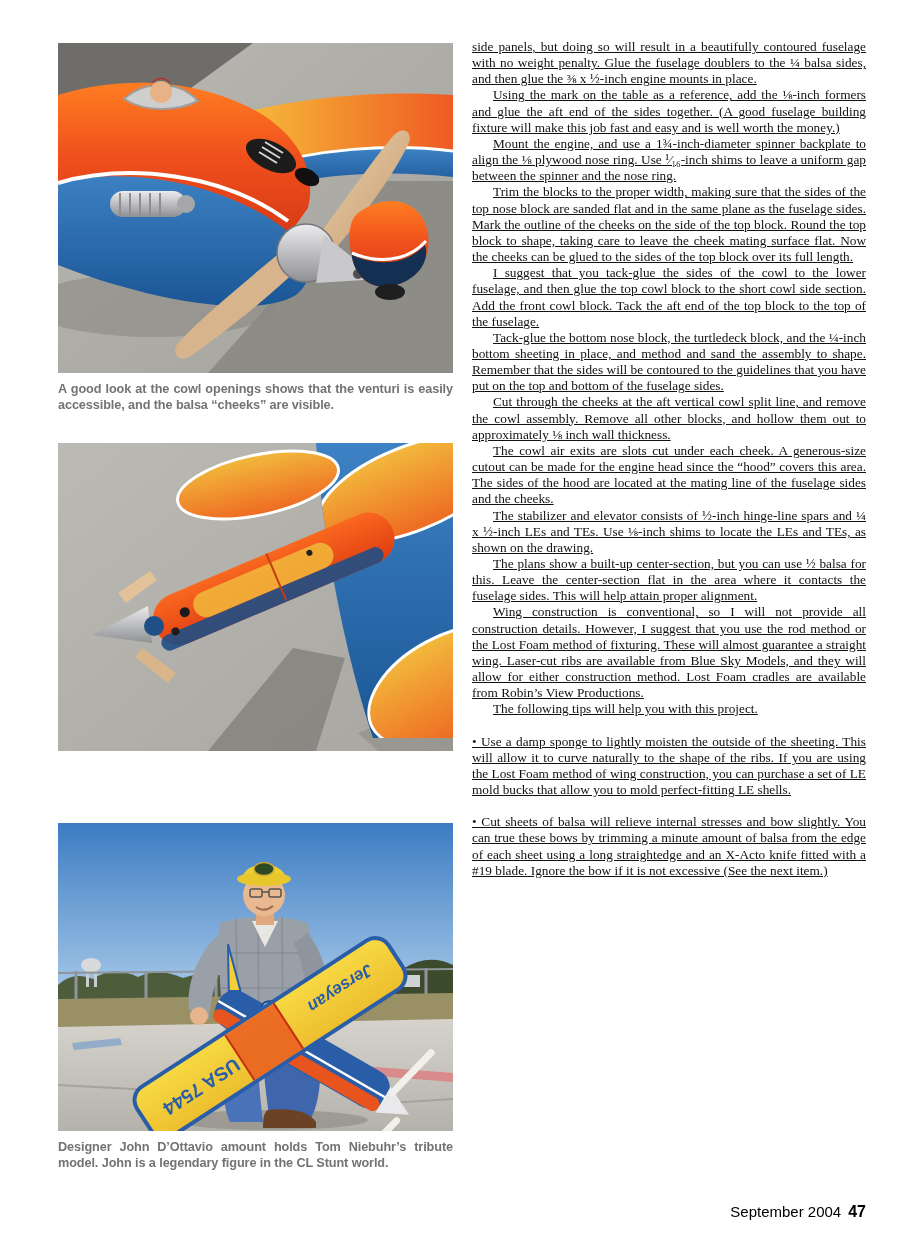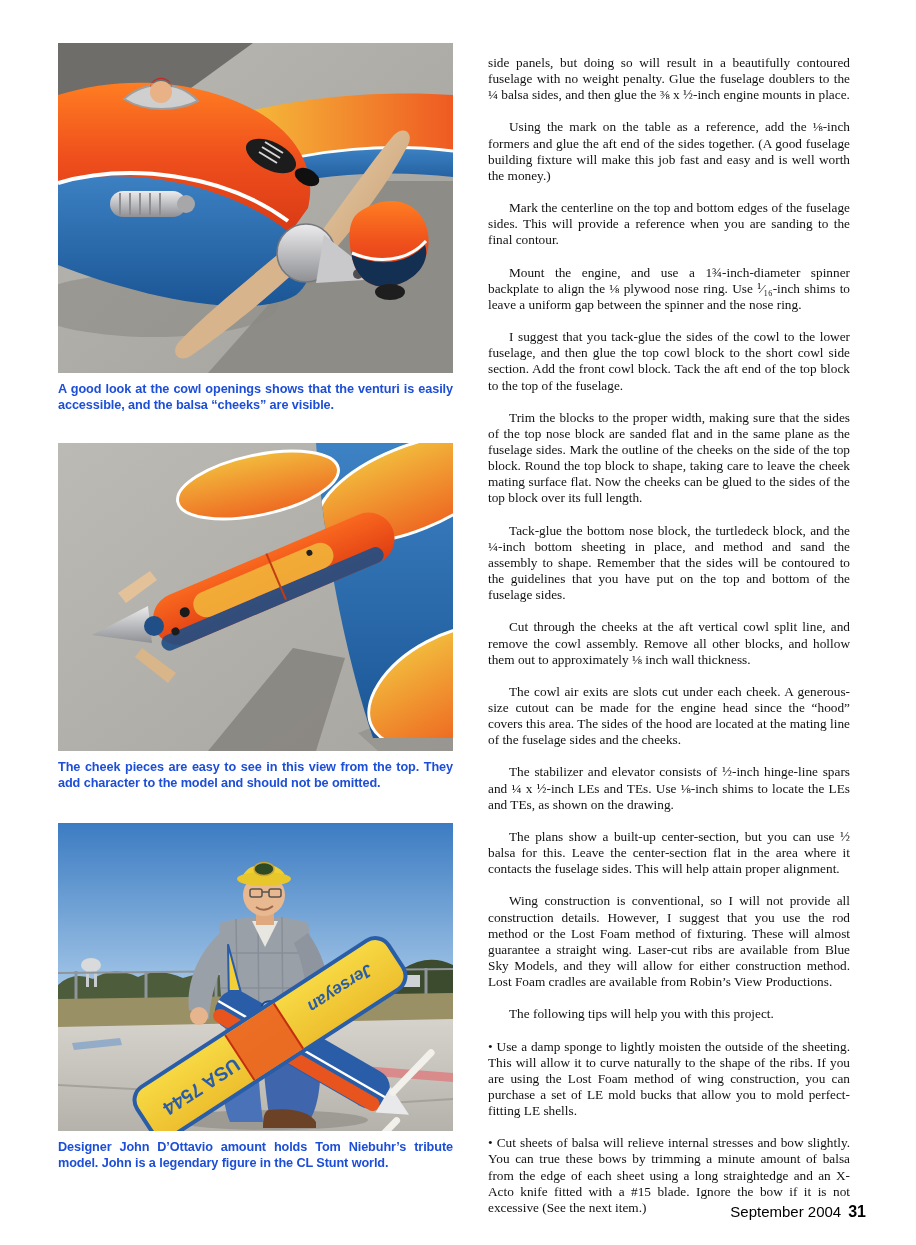--- a/index.html
+++ b/index.html
@@ -11,28 +11,28 @@
   
   .figure{position:absolute;left:58px;width:395px;margin:0;}
   .fig-1{top:43px;}
   .fig-2{top:443px;}
   .fig-3{top:823px;}
   .photo{display:block;width:395px;}
   .caption{
     margin-top:9px;
     font-family:"Liberation Sans","DejaVu Sans",sans-serif;
     font-weight:bold;font-size:12.7px;line-height:15.6px;
-    text-align:justify;color:#1d4ed8;letter-spacing:-0.1px;
+    text-align:justify;color:#737373;letter-spacing:-0.1px;
   }
   
   .article{
     position:absolute;left:472px;top:39px;width:394px;
     font-size:13.3px;line-height:16.15px;text-align:justify;
   }
-  .article p{margin:16px;padding:0;}
+  .article p{margin:0;padding:0;text-decoration:underline;}
   .article p.indent{text-indent:21px;}
   .article p.space-before{margin-top:16px;}
   
   .footer{
     position:absolute;top:1203px;left:472px;width:394px;
     text-align:right;
     font-family:"Liberation Sans","DejaVu Sans",sans-serif;
     font-size:15px;color:#000;
   }
   .footer .folio{font-weight:bold;font-size:16px;margin-left:7px;}
@@ -160,21 +160,20 @@
         <circle cx="258" cy="128" r="3" fill="#222222"></circle>
         <circle cx="120" cy="134" r="5" fill="#1b1b1b"></circle>
         <circle cx="104" cy="148" r="4" fill="#1b1b1b"></circle>
       </g>
 
       <polygon points="90,163 34,192 94,200" fill="url(#silv1)"></polygon>
       <path d="M60,150 L92,128 L99,137 L68,160 Z" fill="#e3c29a"></path>
       <path d="M84,205 L118,230 L110,240 L77,214 Z" fill="#d9b58a"></path>
       <circle cx="96" cy="183" r="10" fill="#1f4f86"></circle>
     </svg>
-    <figcaption class="caption">The cheek pieces are easy to see in this view from the top. They add character to the model and should not be omitted.</figcaption>
   </figure>
 
   <figure class="figure fig-3">
     <svg class="photo" viewBox="0 0 395 308" role="img">
       <defs>
         <linearGradient id="sky3" x1="0" y1="0" x2="0" y2="1">
           <stop offset="0" stop-color="#3c7cc2"></stop>
             <stop offset="1" stop-color="#a6c8e8"></stop>
         </linearGradient>
         <linearGradient id="pave3" x1="0" y1="0" x2="0" y2="1">
@@ -260,32 +259,31 @@
           <text x="128" y="228" transform="rotate(180 128 220)" font-family="Liberation Sans, DejaVu Sans, sans-serif" font-size="19" font-weight="bold" fill="#2a5da8" text-anchor="middle">USA 7544</text>
         </g>
       </g>
     </svg>
     <figcaption class="caption">Designer John D’Ottavio amount holds Tom Niebuhr’s tribute model. John is a legendary figure in the CL Stunt world.</figcaption>
   </figure>
 
   <div class="article">
       <p>side panels, but doing so will result in a beautifully contoured fuselage with no weight penalty. Glue the fuselage doublers to the ¼ balsa sides, and then glue the ⅜ x ½-inch engine mounts in place.</p>
       <p class="indent">Using the mark on the table as a reference, add the ⅛-inch formers and glue the aft end of the sides together. (A good fuselage building fixture will make this job fast and easy and is well worth the money.)</p>
-      <p class="indent">Mark the centerline on the top and bottom edges of the fuselage sides. This will provide a reference when you are sanding to the final contour.</p>
       <p class="indent">Mount the engine, and use a 1¾-inch-diameter spinner backplate to align the ⅛ plywood nose ring. Use ¹⁄₁₆-inch shims to leave a uniform gap between the spinner and the nose ring.</p>
+      <p class="indent">Trim the blocks to the proper width, making sure that the sides of the top nose block are sanded flat and in the same plane as the fuselage sides. Mark the outline of the cheeks on the side of the top block. Round the top block to shape, taking care to leave the cheek mating surface flat. Now the cheeks can be glued to the sides of the top block over its full length.</p>
       <p class="indent">I suggest that you tack-glue the sides of the cowl to the lower fuselage, and then glue the top cowl block to the short cowl side section. Add the front cowl block. Tack the aft end of the top block to the top of the fuselage.</p>
-      <p class="indent">Trim the blocks to the proper width, making sure that the sides of the top nose block are sanded flat and in the same plane as the fuselage sides. Mark the outline of the cheeks on the side of the top block. Round the top block to shape, taking care to leave the cheek mating surface flat. Now the cheeks can be glued to the sides of the top block over its full length.</p>
       <p class="indent">Tack-glue the bottom nose block, the turtledeck block, and the ¼-inch bottom sheeting in place, and method and sand the assembly to shape. Remember that the sides will be contoured to the guidelines that you have put on the top and bottom of the fuselage sides.</p>
       <p class="indent">Cut through the cheeks at the aft vertical cowl split line, and remove the cowl assembly. Remove all other blocks, and hollow them out to approximately ⅛ inch wall thickness.</p>
       <p class="indent">The cowl air exits are slots cut under each cheek. A generous-size cutout can be made for the engine head since the “hood” covers this area. The sides of the hood are located at the mating line of the fuselage sides and the cheeks.</p>
       <p class="indent">The stabilizer and elevator consists of ½-inch hinge-line spars and ¼ x ½-inch LEs and TEs. Use ⅛-inch shims to locate the LEs and TEs, as shown on the drawing.</p>
       <p class="indent">The plans show a built-up center-section, but you can use ½ balsa for this. Leave the center-section flat in the area where it contacts the fuselage sides. This will help attain proper alignment.</p>
       <p class="indent">Wing construction is conventional, so I will not provide all construction details. However, I suggest that you use the rod method or the Lost Foam method of fixturing. These will almost guarantee a straight wing. Laser-cut ribs are available from Blue Sky Models, and they will allow for either construction method. Lost Foam cradles are available from Robin’s View Productions.</p>
       <p class="indent">The following tips will help you with this project.</p>
       <p class="space-before">• Use a damp sponge to lightly moisten the outside of the sheeting. This will allow it to curve naturally to the shape of the ribs. If you are using the Lost Foam method of wing construction, you can purchase a set of LE mold bucks that allow you to mold perfect-fitting LE shells.</p>
-      <p class="space-before">• Cut sheets of balsa will relieve internal stresses and bow slightly. You can true these bows by trimming a minute amount of balsa from the edge of each sheet using a long straightedge and an X-Acto knife fitted with a #15 blade. Ignore the bow if it is not excessive (See the next item.)</p>
+      <p class="space-before">• Cut sheets of balsa will relieve internal stresses and bow slightly. You can true these bows by trimming a minute amount of balsa from the edge of each sheet using a long straightedge and an X-Acto knife fitted with a #19 blade. Ignore the bow if it is not excessive (See the next item.)</p>
     </div>
 
   <div class="footer">
-    <span>September 2004</span><span class="folio">31</span>
+    <span>September 2004</span><span class="folio">47</span>
   </div>
 
 </div>
 
 </body></html>

